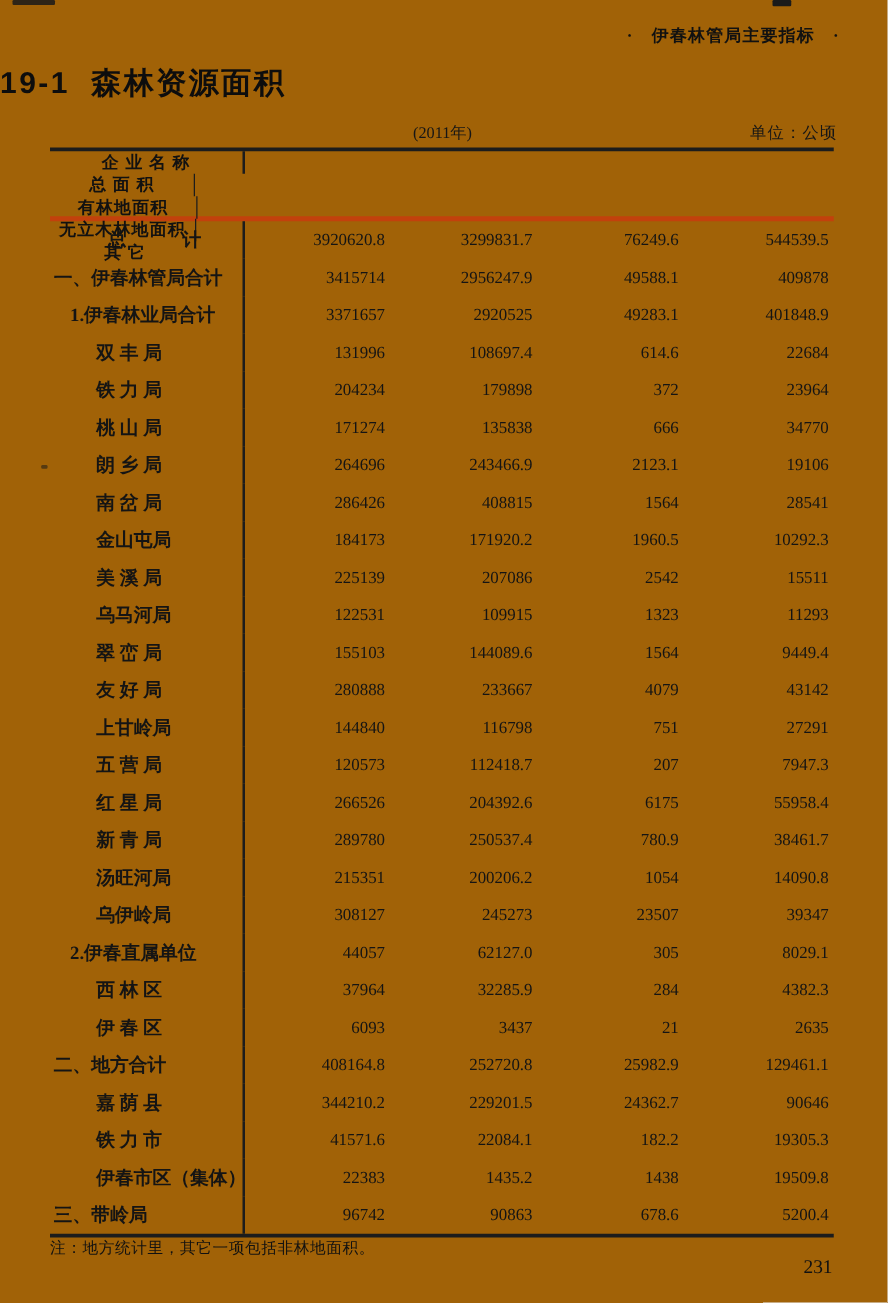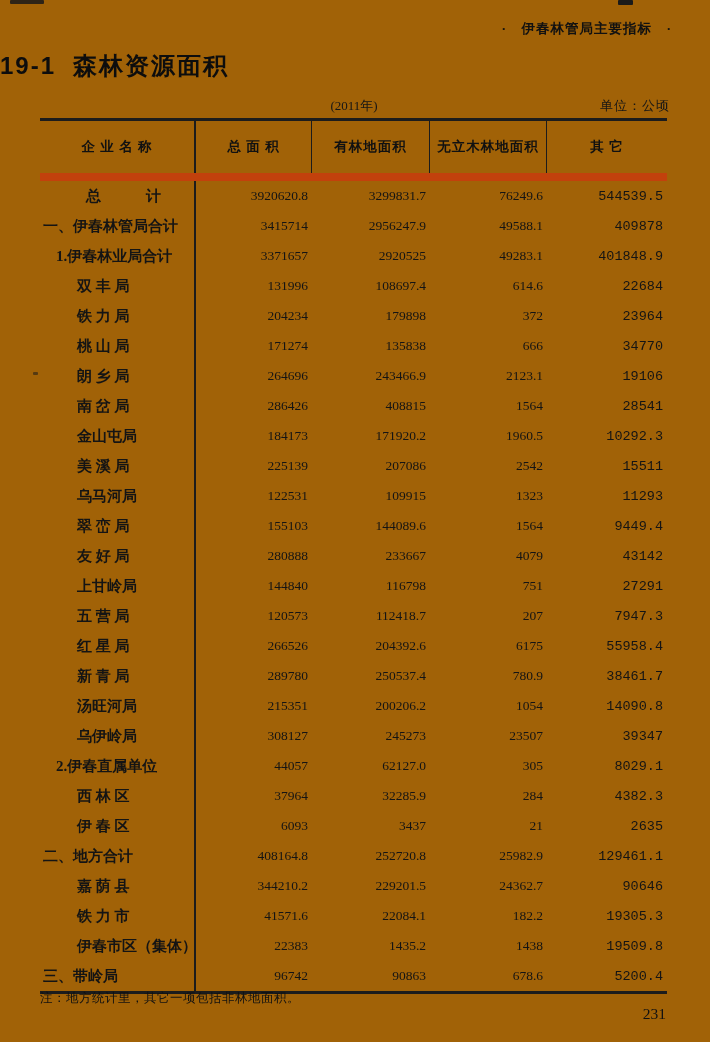--- a/index.html
+++ b/index.html
@@ -35,21 +35,21 @@
   .subline .year {
     position:absolute; left:50%; transform:translateX(-50%); top:0;
   }
   .subline .unit { position:absolute; right:-2px; top:0; letter-spacing:1px; }
 
   .table {
     position:absolute; left:40px; top:118px; width:627px;
     border-top:3px solid #1c1c1c;
     border-bottom:3px solid #1c1c1c;
   }
-  .thead { display:flex; height:52px; border-bottom:8px solid #c2410c; }
+  .thead { display:flex; height:52px; border-bottom:4px solid #c2410c;flex-direction:column; }
   .thead .hcell {
     box-sizing:border-box;
     display:flex; align-items:center; justify-content:center;
     font-size:13.5px; font-weight:600; color:#111;
     letter-spacing:1px;
   }
   .hcell.c0 { width:156px; border-right:2px solid #1c1c1c; }
   .hcell.c1 { width:116px; border-right:1.5px solid #1c1c1c; }
   .hcell.c2 { width:118px; border-right:1.5px solid #1c1c1c; }
   .hcell.c3 { width:117px; border-right:1.5px solid #1c1c1c; }
@@ -66,21 +66,21 @@
   .trow .tval {
     box-sizing:border-box;
     display:flex; align-items:center; justify-content:flex-end;
     padding-right:4px;
     font-size:13.5px; color:#141414;
     font-variant-numeric: tabular-nums;
   }
   .tval.v0 { width:116px; }
   .tval.v1 { width:118px; }
   .tval.v2 { width:117px; }
-  .tval.v3 { width:120px;font-family:Liberation Mono, monospace; }
+  .tval.v3 { width:120px; }
 
   .indent-sum { padding-left:46px; }
   .indent-l0  { padding-left:3px; }
   .indent-l1  { padding-left:16px; }
   .indent-l2  { padding-left:37px;text-align:center; }
 
   .footnote {
     position:absolute; left:40px; top:990px;
     font-size:12.5px; color:#111; letter-spacing:.5px;
   }

